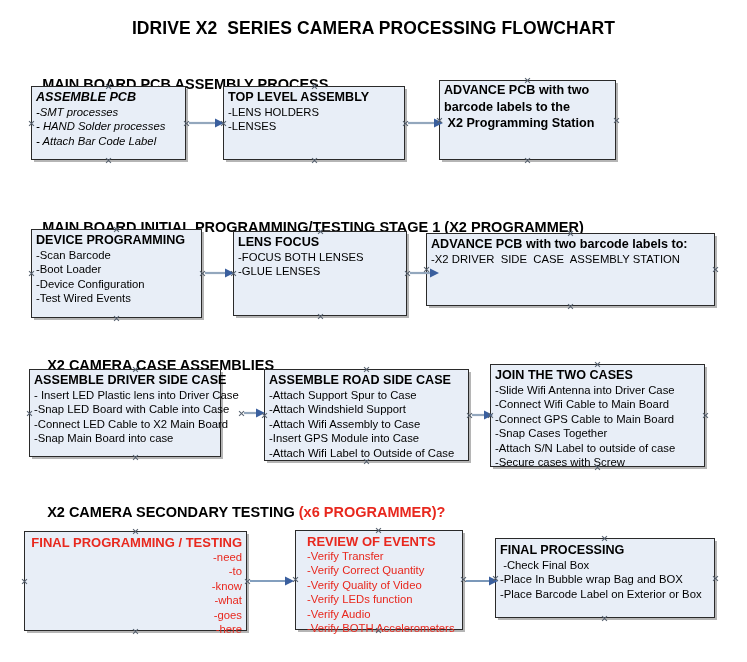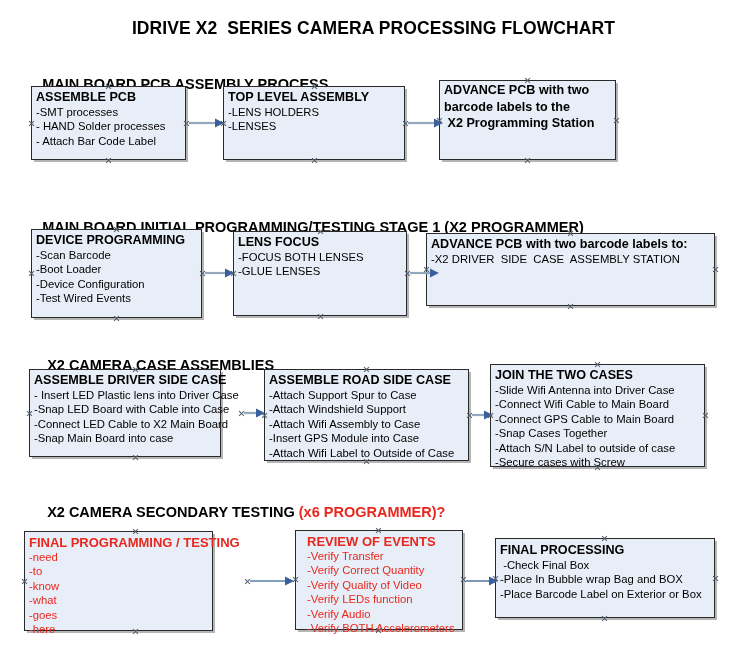--- a/index.html
+++ b/index.html
@@ -125,21 +125,21 @@
 <body>
 
 <div class="canvas">
 
   <div class="main-title">IDRIVE X2  SERIES CAMERA PROCESSING FLOWCHART</div>
 
   <div class="section-heading" style="left:26px; top:60px;">
     <span>MAIN BOARD PCB ASSEMBLY PROCESS</span>
   </div>
 
-  <div class="proc-box" style="left:31px; top:86px; width:155px; height:74px;">
+  <div class="proc-box" style="left:31px; top:86px; width:155px; height:74px;font-style:italic;">
     <div class="box-title">ASSEMBLE PCB</div>
     <div class="box-line">-SMT processes</div>
     <div class="box-line">- HAND Solder processes</div>
     <div class="box-line">- Attach Bar Code Label</div>
   </div>
   <div class="handle" style="left:105px; top:83px;"></div>
   <div class="handle" style="left:105px; top:157px;"></div>
   <div class="handle" style="left:28px; top:120px;"></div>
   <div class="handle" style="left:183px; top:120px;"></div>
 
@@ -268,21 +268,21 @@
   </div>
   <div class="handle" style="left:594px; top:361px;"></div>
   <div class="handle" style="left:594px; top:464px;"></div>
   <div class="handle" style="left:487px; top:412px;"></div>
   <div class="handle" style="left:702px; top:412px;"></div>
 
   <div class="section-heading" style="left:31px; top:488px;">
     <span>X2 CAMERA SECONDARY TESTING </span><span class="accent">(x6 PROGRAMMER)?</span>
   </div>
 
-  <div class="proc-box red" style="left:24px; top:531px; width:189px; height:100px;">
+  <div class="proc-box red" style="left:24px; top:531px; width:223px; height:100px;text-align:right;">
     <div class="box-title">FINAL PROGRAMMING / TESTING</div>
     <div class="box-line">-need</div>
     <div class="box-line">-to</div>
     <div class="box-line">-know</div>
     <div class="box-line">-what</div>
     <div class="box-line">-goes</div>
     <div class="box-line">-here</div>
   </div>
   <div class="handle" style="left:132px; top:528px;"></div>
   <div class="handle" style="left:132px; top:628px;"></div>

